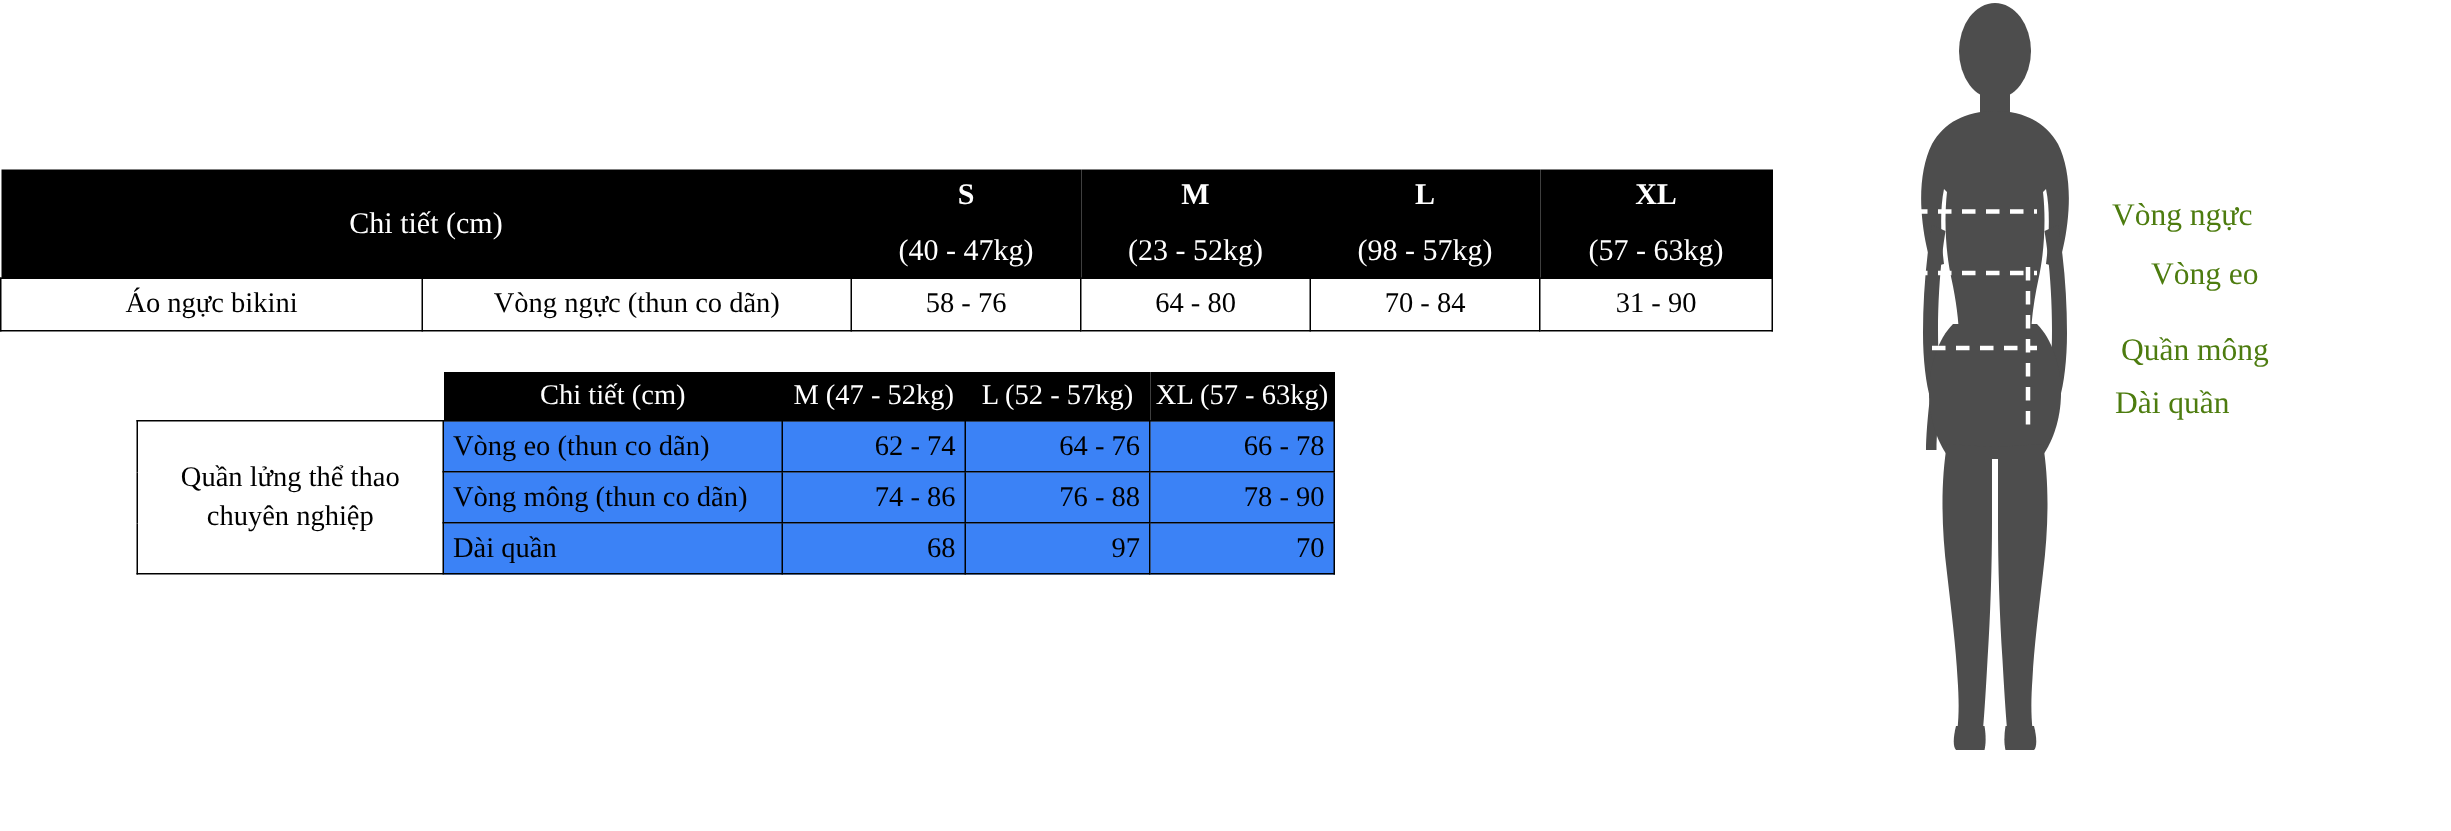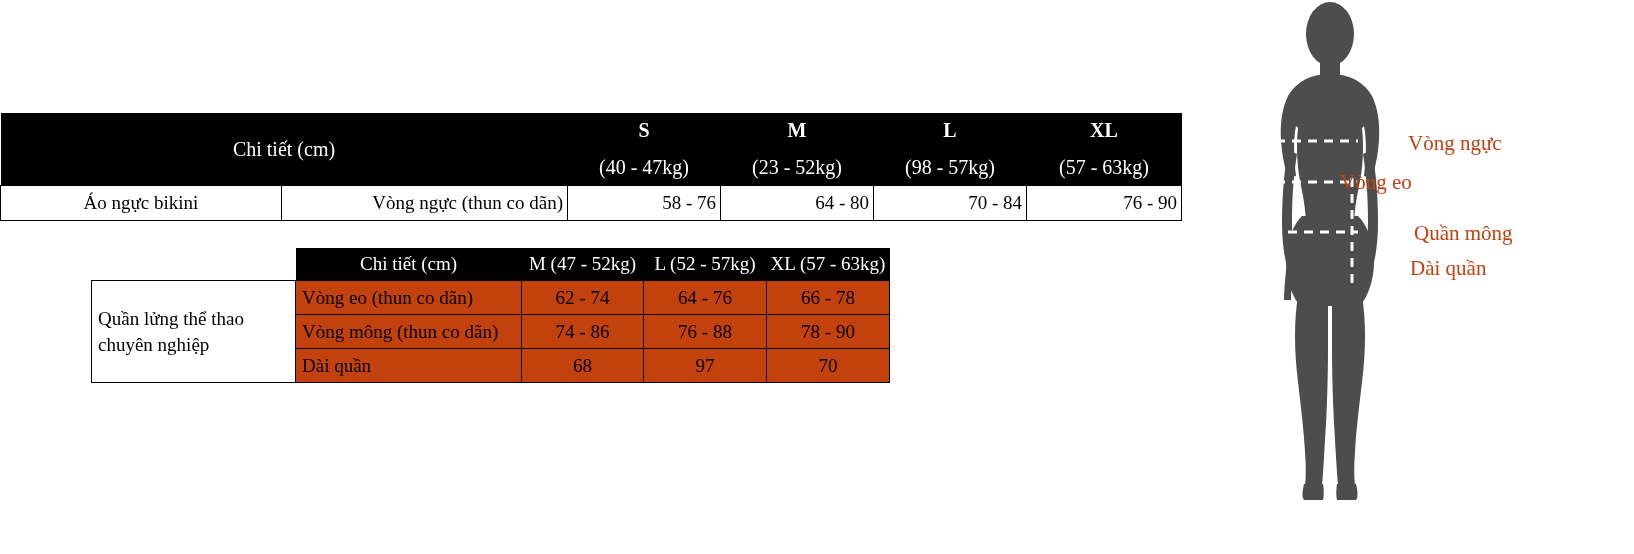--- a/index.html
+++ b/index.html
@@ -47,21 +47,21 @@
   #table1 .hdr-detail {
     background: #000000;
     color: #ffffff;
     text-align: center;
     vertical-align: middle;
     font-size: 20px;
     padding: 6px;
   }
   #table1 .body-cell {
     border: 1px solid #000000;
-    text-align: right;
+    text-align: center;
     vertical-align: middle;
     font-size: 19px;
     height: 30px;
     background: #ffffff;
     color: #000000;
     padding: 2px 4px;
   }
   #table1 .body-cell.left {
     text-align: center;
     margin-top: 28px;
@@ -84,63 +84,64 @@
     background: #000000;
     color: #ffffff;
     text-align: center;
     vertical-align: middle;
     font-size: 19px;
     padding: 5px 4px;
     border: none;
   }
   #table2 .t2-rowlabel {
     border: 1px solid #000000;
+    text-align: center;
     vertical-align: middle;
     font-size: 19px;
     line-height: 1.35;
     padding: 4px 6px;
     background: #ffffff;
   }
   #table2 .t2-cell {
     border: 1px solid #000000;
     font-size: 19px;
     height: 29px;
     padding: 2px 6px;
-    background: #c2410c;
+    background: #3b82f6;
     vertical-align: middle;
   }
   #table2 .t2-cell.label {
     text-align: left;
   }
   #table2 .t2-cell.val {
-    text-align: center;
+    text-align: right;
   }
 
   
   #figure {
     position: absolute;
     left: 1240px;
     top: 0px;
     width: 180px;
     height: 510px;
   }
   #figure svg {
     display: block;
   }
 
   
   .fig-label {
     position: absolute;
     font-size: 21px;
-    color: #c2410c;
+    color: #4d7c0f;
     white-space: nowrap;
     font-family: "Liberation Serif", serif;
   }
   #label-bust  { left: 1408px; top: 131px; }
-  #label-waist { left: 1340px; top: 170px; }
+  #label-waist { left: 1434px; top: 170px; }
   #label-hip   { left: 1414px; top: 221px; }
   #label-len   { left: 1410px; top: 256px; }
 </style>
 </head>
 <body>
 
 <table id="table1">
   <colgroup>
     <col style="width:281px">
     <col style="width:286px">
@@ -168,21 +169,21 @@
         <span class="size-name">XL</span>
         <span class="size-weight">(57 - 63kg)</span>
       </td>
     </tr>
     <tr>
       <td class="body-cell left">Áo ngực bikini</td>
       <td class="body-cell">Vòng ngực (thun co dãn)</td>
       <td class="body-cell">58 - 76</td>
       <td class="body-cell">64 - 80</td>
       <td class="body-cell">70 - 84</td>
-      <td class="body-cell">76 - 90</td>
+      <td class="body-cell">31 - 90</td>
     </tr>
   </tbody>
 </table>
 
 <table id="table2">
   <colgroup>
     <col style="width:204px">
     <col style="width:226px">
     <col style="width:122px">
     <col style="width:123px">

